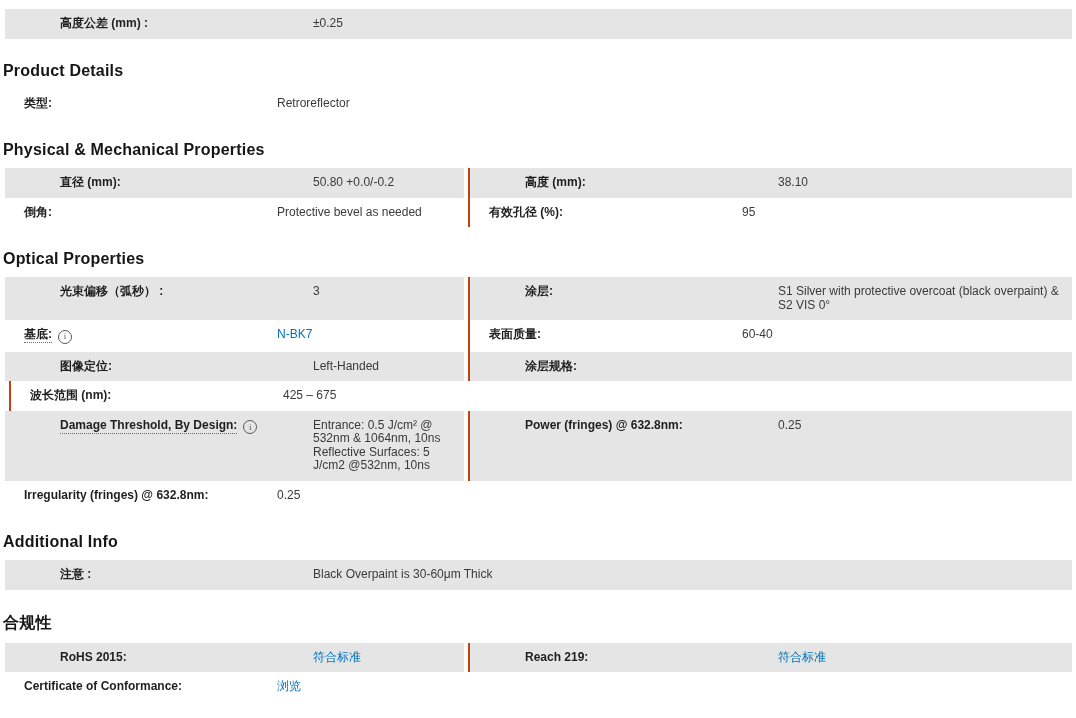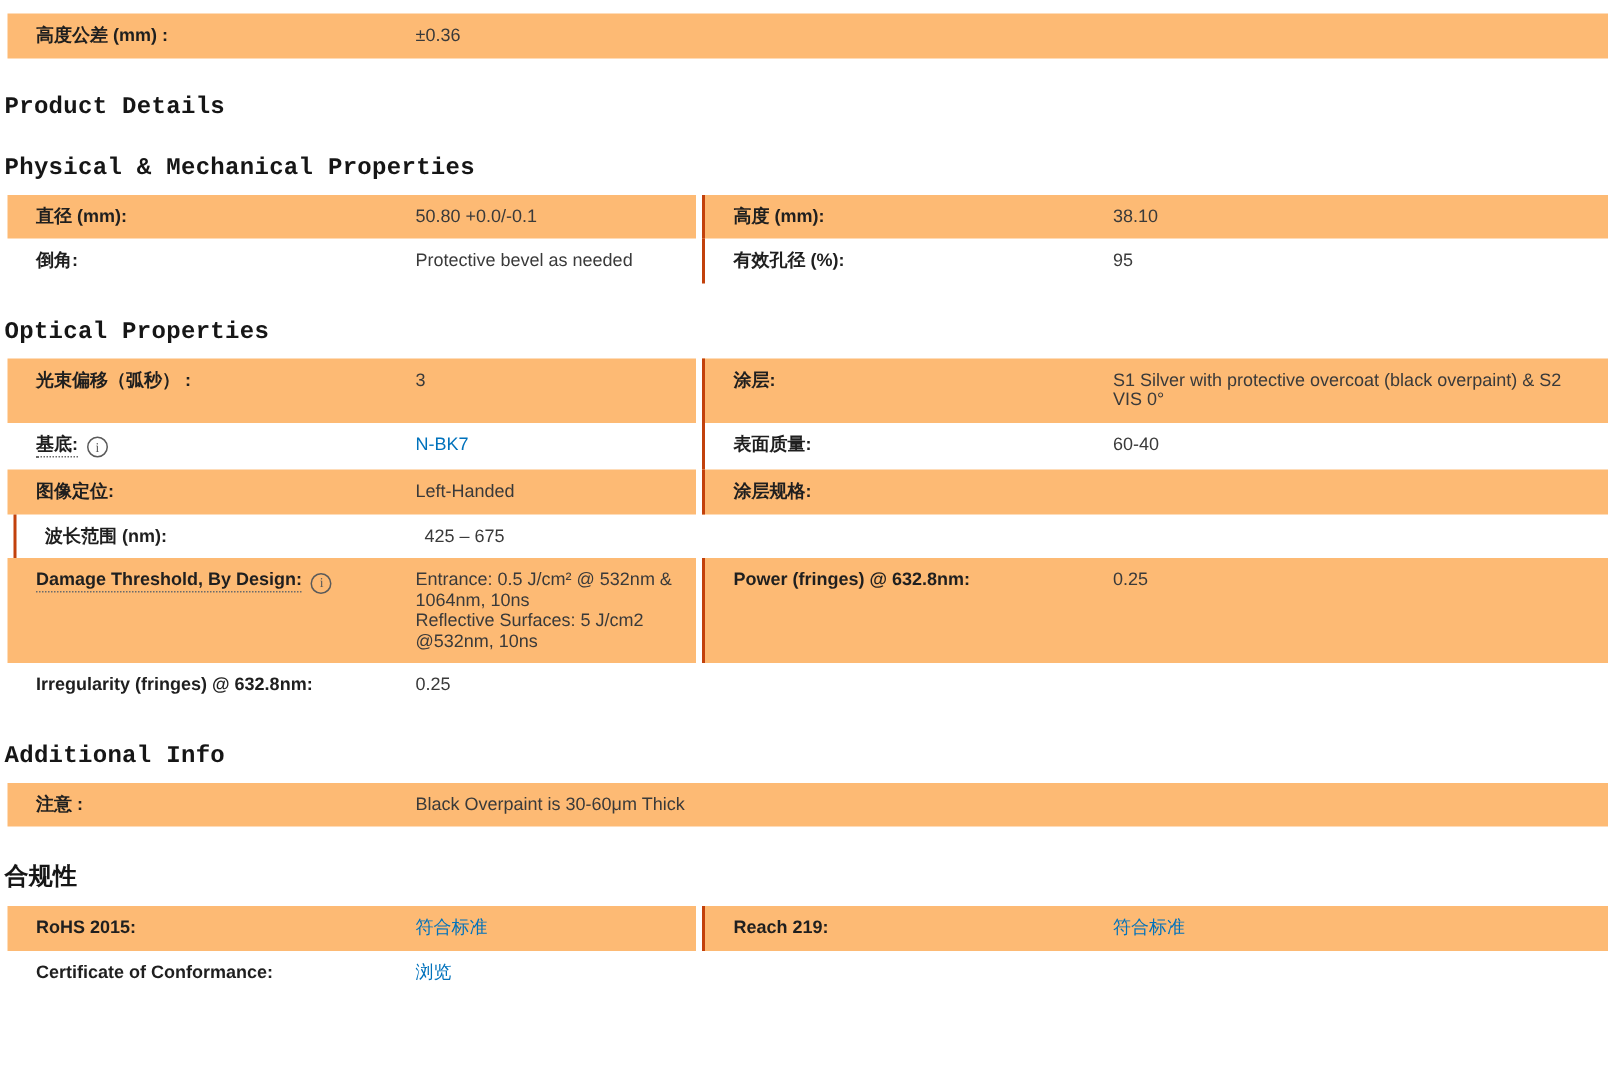--- a/index.html
+++ b/index.html
@@ -1,58 +1,66 @@
 <!DOCTYPE html>
 <html><head>
 <meta charset="utf-8">
 <style>
   html,body{margin:0;padding:0;background:#ffffff;}
   body{font-family:"Liberation Sans","DejaVu Sans",sans-serif;font-size:12px;color:#3a3a3a;width:1076px;}
   .wrap{width:1067px;margin-left:5px;padding-top:9px;padding-bottom:20px;}
 
-  .section-heading{font-family:Liberation Mono, monospace;font-size:16px;font-weight:bold;
+  .section-heading{font-family:Liberation Sans, sans-serif;font-size:16px;font-weight:bold;
     color:#161616;margin:23px 0 9px -2px;letter-spacing:.2px;}
 
   .tbl{width:100%;}
   .row{display:flex;min-height:29px;}
   .half{display:flex;width:459px;box-sizing:border-box;padding:8px 0;}
   .half.full{width:100%;}
   .half.right{flex:1;width:auto;margin-left:4px;border-left:2px solid #c2410c;}
-  .row.shaded .half{background:#fdba74;}
+  .row.shaded .half{background:#e5e5e5;padding-left:36px;}
   .lbl{width:272px;padding-left:19px;box-sizing:border-box;font-weight:bold;color:#1f1f1f;line-height:13.5px;}
   .val{flex:1;padding-right:12px;line-height:13.5px;color:#3a3a3a;}
   .val sub{font-size:9px;line-height:0;}
   a.link{color:#0072bc;text-decoration:none;cursor:pointer;margin-top:39px;}
   .tip{border-bottom:1px dotted #6b6b6b;padding-bottom:1px;cursor:help;}
   .info-icon{display:inline-flex;align-items:center;justify-content:center;width:12px;height:12px;
     border:1px solid #5a5a5a;border-radius:50%;font-size:9px;font-weight:normal;color:#5a5a5a;
     margin-left:6px;vertical-align:-1px;line-height:1;cursor:pointer;font-family:"Liberation Serif",serif;}
 </style>
 </head>
 <body>
 
 <div class="wrap">
 
   <div class="tbl">
     <div class="row shaded">
       <div class="half full">
         <div class="lbl">高度公差 (mm) :</div>
-        <div class="val">±0.36</div>
+        <div class="val">±0.25</div>
       </div>
     </div>
   </div>
 
   <div class="section-heading">Product Details</div>
+  <div class="tbl">
+    <div class="row">
+      <div class="half full">
+        <div class="lbl">类型:</div>
+        <div class="val">Retroreflector</div>
+      </div>
+    </div>
+  </div>
 
   <div class="section-heading">Physical &amp; Mechanical Properties</div>
   <div class="tbl">
     <div class="row shaded">
       <div class="half">
         <div class="lbl">直径 (mm):</div>
-        <div class="val">50.80 +0.0/-0.1</div>
+        <div class="val">50.80 +0.0/-0.2</div>
       </div>
       <div class="half right">
         <div class="lbl">高度 (mm):</div>
         <div class="val">38.10</div>
       </div>
     </div>
     <div class="row">
       <div class="half">
         <div class="lbl">倒角:</div>
         <div class="val">Protective bevel as needed</div>

